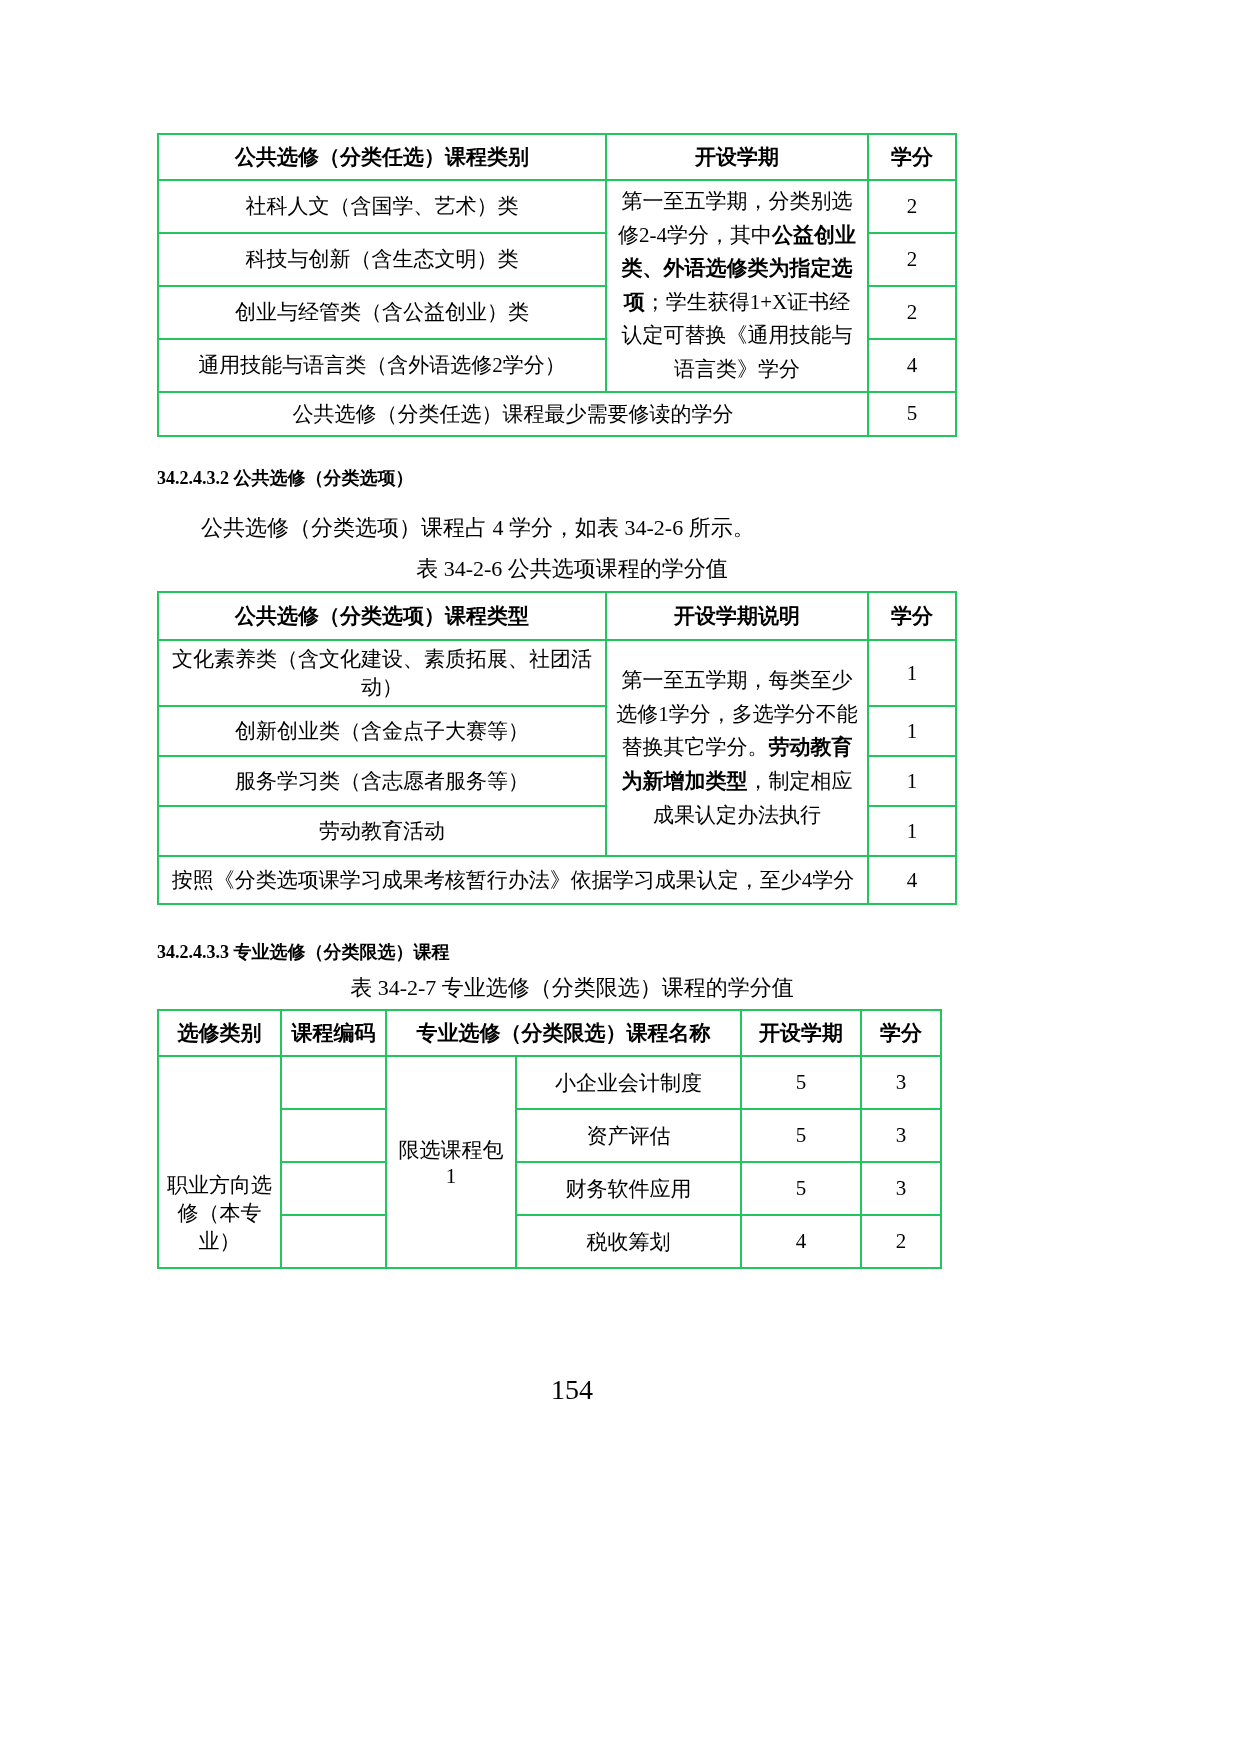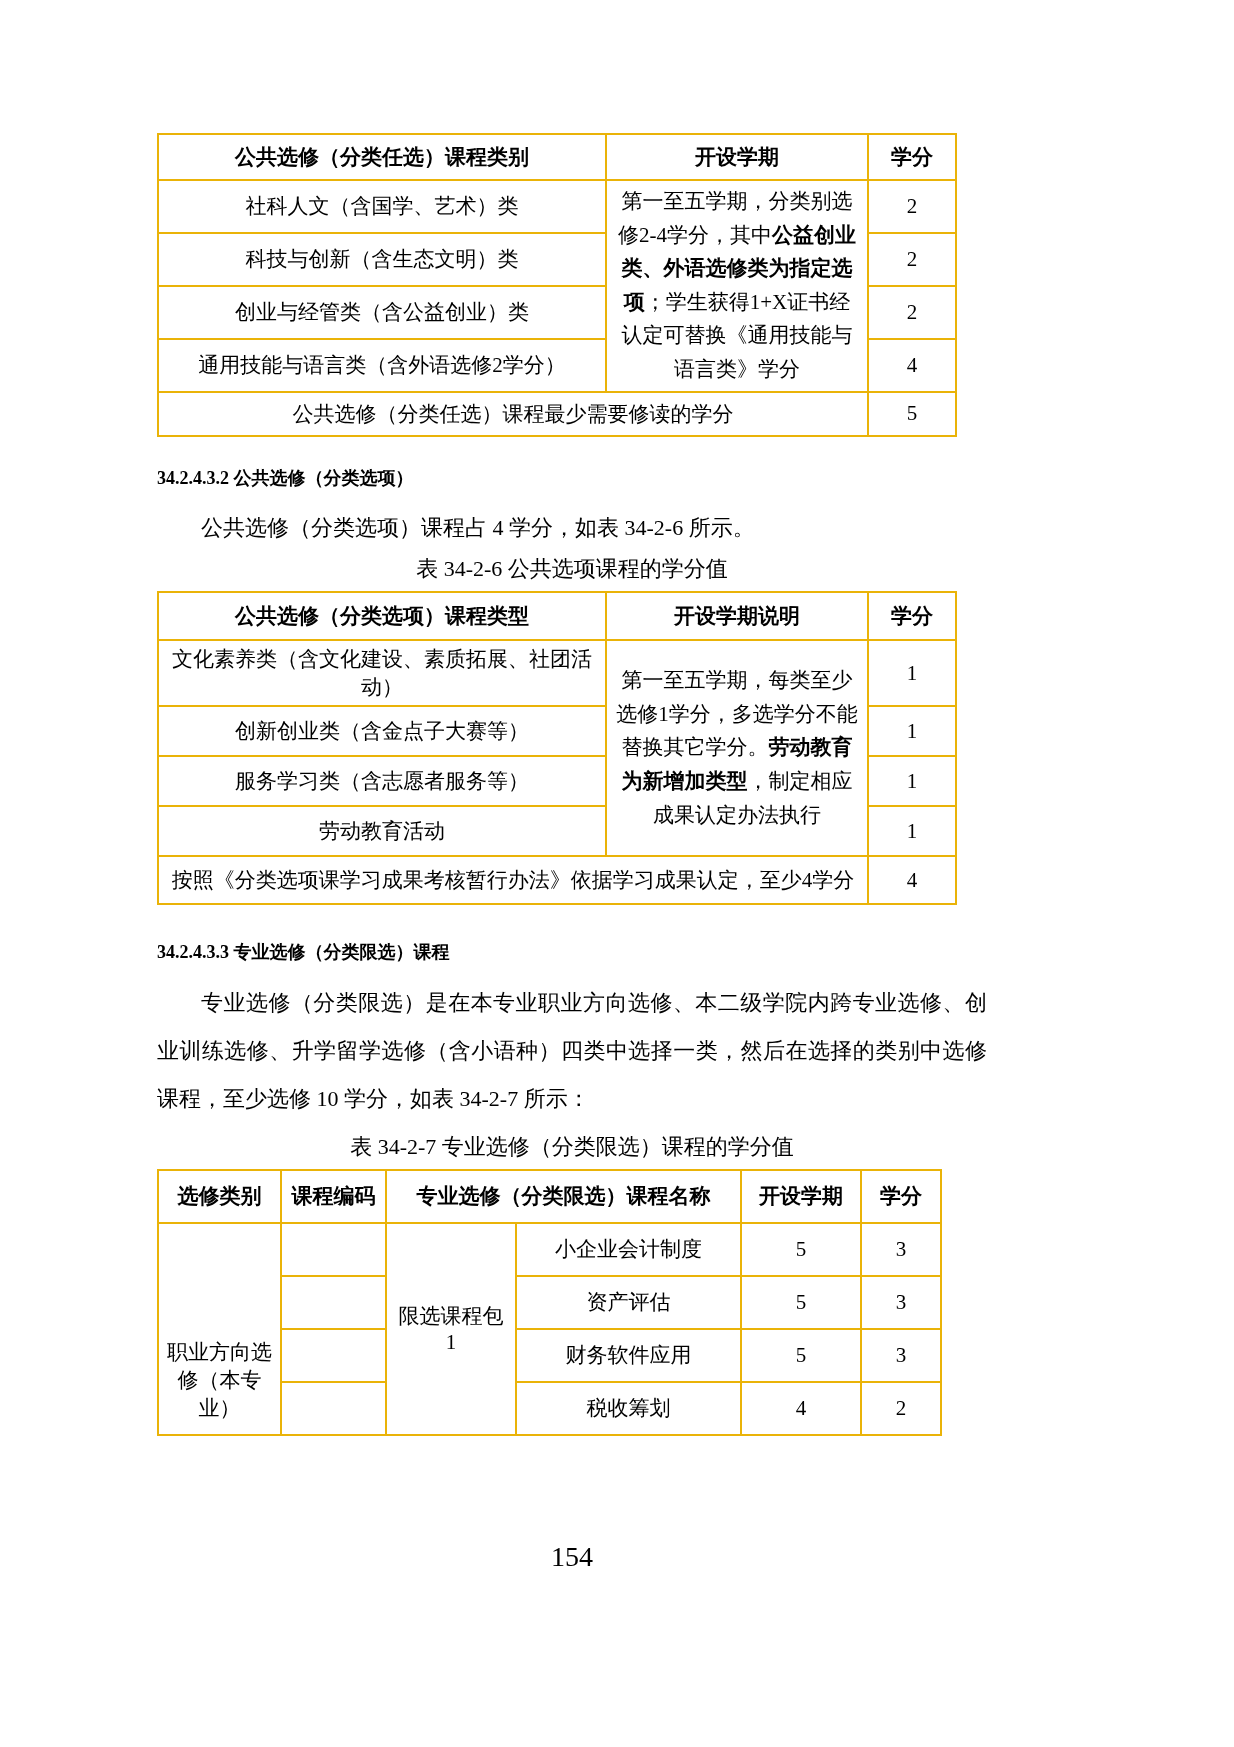--- a/index.html
+++ b/index.html
@@ -6,21 +6,21 @@
   html, body { background: #ffffff; }
   body {
     width: 1234px; height: 1747px;
     font-family: "Liberation Serif", "DejaVu Serif", serif;
     color: #000; overflow: hidden;
   }
   .page { width: 1234px; height: 1747px; padding: 133px 247px 0 157px; }
 
   table.tbl { border-collapse: collapse; table-layout: fixed; }
   .tbl th, .tbl td {
-    border: 2px solid #eab308;
+    border: 2px solid #22c55e;
     text-align: center; vertical-align: middle;
     font-size: 21px; padding: 4px 8px;
     word-break: break-all;
   }
   .tbl th { font-weight: bold; }
 
   .t1, .t2 { width: 798px; }
   .t1 tr.hdr { height: 46px; }
   .t1 tr.row { height: 48px; }
   .t1 tr.ftr { height: 44px; }
@@ -44,21 +44,21 @@
     text-indent: 2em; text-align: justify;
     margin-top: 14px;
   }
   .caption {
     font-size: 22px; text-align: center;
     line-height: 1.4; margin-top: 2px;
   }
   .caption2 { margin-top: 8px; }
   .t2 { margin-top: 6px; }
   .t3 { width: 783px; margin-top: 6px; }
-  .t3 tr.hdr { height: 53px; }
+  .t3 tr.hdr { height: 46px; }
   .t3 tr.row { height: 53px; }
   .t3 td.group-cell { vertical-align: bottom; padding-bottom: 12px; }
   .pageno {
     text-align: center; font-size: 28px; margin-top: 105px;
   }
 </style>
 </head>
 <body>
 
 <div class="page">
@@ -137,21 +137,20 @@
       <td>1</td>
     </tr>
     <tr class="ftr">
       <td colspan="2">按照《分类选项课学习成果考核暂行办法》依据学习成果认定，至少4学分</td>
       <td>4</td>
     </tr>
   </tbody>
     </table>
 
   <h3 class="sec sec2">34.2.4.3.3 专业选修（分类限选）课程</h3>
-  <p class="para">专业选修（分类限选）是在本专业职业方向选修、本二级学院内跨专业选修、创业训练选修、升学留学选修（含小语种）四类中选择一类，然后在选择的类别中选修课程，至少选修 10 学分，如表 34-2-7 所示：</p>
   <div class="caption caption2">表 34-2-7 专业选修（分类限选）课程的学分值</div>
 
   <table class="tbl t3">
     <colgroup>
       <col style="width:123px">
         <col style="width:105px">
         <col style="width:130px">
       <col style="width:225px">
         <col style="width:120px">
         <col style="width:80px">

